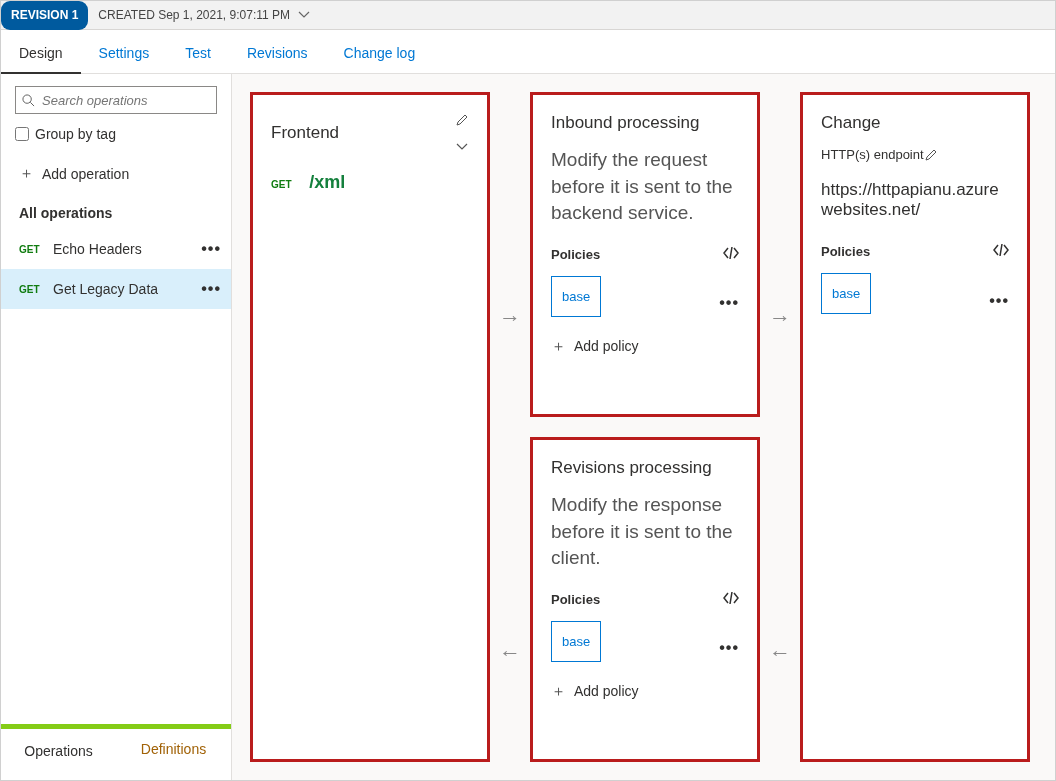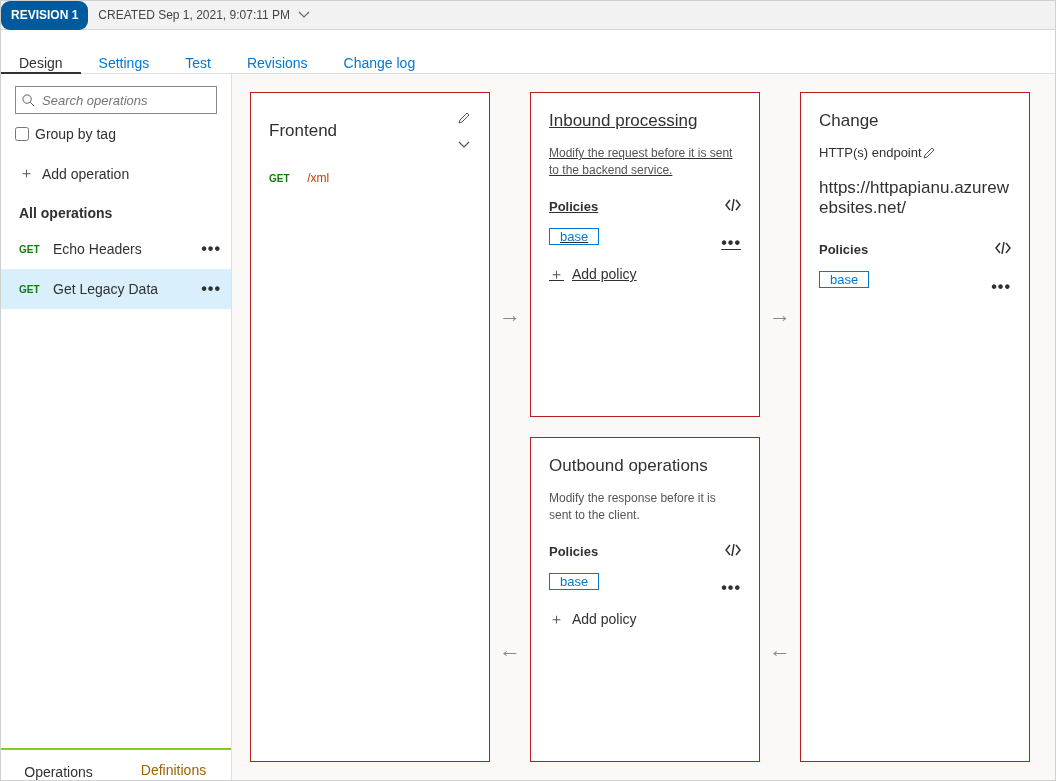--- a/index.html
+++ b/index.html
@@ -4,66 +4,66 @@
 <style>
   * { box-sizing: border-box; margin: 0; padding: 0; font-family: "Segoe UI", -apple-system, sans-serif; }
   body { background: #fff; color: #323130; font-size: 13px; width: 1056px; height: 781px; overflow: hidden; border: 1px solid #d0d0d0;}
   
   .top-bar { height: 29px; background: #f2f2f2; border-bottom: 1px solid #d8d6d4; display: flex; align-items: center; font-size: 12px; }
   .rev-badge { background: #005a9e; color: #fff; font-weight: 600; padding: 0 10px; height: 29px; line-height: 29px; font-size: 12px; border-radius: 9px; }
   .rev-text { margin-left: 10px; color: #444; }
   .chev-down { margin-left: 8px; color: #666; }
   
   .tabs-bar { height: 44px; display: flex; align-items: center; padding: 0 0; border-bottom: 1px solid #e1dfdd; }
-  .tab { padding: 12px 18px; height: 44px; line-height: 42px; color: #0078d4; cursor: pointer; font-size: 14px; border-bottom: 2px solid transparent; }
+  .tab { padding: 2px 18px; height: 44px; line-height: 42px; color: #0078d4; cursor: pointer; font-size: 14px; border-bottom: 2px solid transparent; }
   .tab.active { color: #323130; border-bottom: 2px solid #323130; font-weight: 400;}
   
   .layout { display: flex; height: calc(781px - 29px - 44px - 2px); }
   
   .sidebar { width: 231px; border-right: 1px solid #e1dfdd; display: flex; flex-direction: column; padding: 12px 0 0 0; position: relative;}
   .search-box, .filter-box { margin: 0 14px 6px 14px; height: 28px; border: 1px solid #8a8886; display: flex; align-items: center; padding: 0 6px; background: #fff;}
   .search-box input, .filter-box input { border: none; outline: none; width: 100%; font-size: 13px; font-style: italic; background: transparent; color: #555;}
   .sb-icon { width: 14px; margin-right: 6px; color: #555; flex-shrink: 0;}
   .group-row { margin: 6px 14px 10px 14px; display: flex; align-items: center; color: #323130; font-size: 14px;}
   .group-row input { margin-right: 6px; width: 14px; height: 14px; }
   .add-op { padding: 12px 18px; color: #323130; font-size: 14px; cursor: pointer; display: flex; align-items: center;}
   .plus { margin-right: 8px; font-size: 15px; color: #555;}
   .all-ops { padding: 10px 18px 8px; font-weight: 600; font-size: 14px;}
   .op-item { display: flex; align-items: center; padding: 12px 10px 12px 18px; cursor: pointer; }
   .op-item.selected { background: #d9effb; }
   .method { color: #107c10; font-weight: 600; font-size: 10px; width: 30px; }
   .op-name { flex: 1; font-size: 14px; padding-left: 4px;}
   .dots { font-size: 16px; color: #323130; letter-spacing: 1px; line-height: 6px; font-weight: bold;}
-  .bottom-tabs { position: absolute; bottom: 0; left: 0; right: 0; height: 32px; display: flex; border-top: 2px solid #84cc16;}
+  .bottom-tabs { position: absolute; bottom: 0; left: 0; right: 0; height: 56px; display: flex; border-top: 5px solid #84cc16;}
   .btab { flex: 1; text-align: center; line-height: 40px; font-size: 14px; cursor: pointer;}
   .btab.active { color: #323130; border-top: 2px solid transparent;}
   .btab.def { color: #a16207;}
   
   .canvas { flex: 1; background: #faf9f8; padding: 18px; display: grid; grid-template-columns: 240px 40px 230px 40px 230px; grid-template-rows: auto auto; gap: 0; position: relative;}
   
-  .card { background: #fff; border: 1px solid #b91c1c; padding: 18px 18px; }
+  .card { background: #fff; border: 3px solid #b91c1c; padding: 18px 18px; }
   .card-title { font-size: 17px; font-weight: 400; margin-bottom: 14px; }
-  .sub-text { font-size: 12px; color: #555; line-height: 1.4; margin-bottom: 20px;}
+  .sub-text { font-size: 19px; color: #555; line-height: 1.4; margin-bottom: 20px;}
   .section-label { font-size: 13px; font-weight: 600; margin-bottom: 14px; display:flex; justify-content: space-between; }
-  .policy-tag { display: inline-block; border: 1px solid #0078d4; color: #0078d4; padding: 0 10px; font-size: 13px; margin-bottom: 14px;}
+  .policy-tag { display: inline-block; border: 1px solid #0078d4; color: #0078d4; padding: 12px 10px; font-size: 13px; margin-bottom: 14px;}
   .tag-row { display: flex; justify-content: space-between; align-items: center;}
   .add-policy { color: #323130; font-size: 14px; cursor: pointer; display: flex; align-items: center; padding-top: 6px;}
   
   .frontend-card { grid-column: 1; grid-row: 1 / span 2; }
   .fe-head { display: flex; justify-content: space-between; align-items: center; margin-bottom: 20px;}
   .fe-title { font-size: 17px; }
   .fe-method { color: #107c10; font-weight: 600; font-size: 10px; margin-right: 14px;}
-  .fe-path { font-size: 12px; color: #c2410c;}
+  .fe-path { font-size: 18px; color: #15803d; font-weight: bold;}
   .icon-btn { color: #555; cursor: pointer; }
   
   .arrow-col { display: flex; align-items: center; justify-content: center; }
   .arrow-right::before { content: "→"; font-size: 22px; color: #888;}
   .arrow-left::before { content: "←"; font-size: 22px; color: #888;}
   
-  .inbound-card { grid-column: 3; grid-row: 1; text-decoration: underline; }
+  .inbound-card { grid-column: 3; grid-row: 1; }
   .outbound-card { grid-column: 3; grid-row: 2; margin-top: 20px;}
   .backend-card { grid-column: 5; grid-row: 1 / span 2; }
   
   .arrow-in1 { grid-column: 2; grid-row: 1; position: relative; top: 60px;}
   .arrow-in2 { grid-column: 4; grid-row: 1; position: relative; top: 60px;}
   .arrow-out1 { grid-column: 2; grid-row: 2; position: relative; top: 60px;}
   .arrow-out2 { grid-column: 4; grid-row: 2; position: relative; top: 60px;}
   
   .backend-row { display: flex; align-items: center; margin-bottom: 18px;}
   .backend-label { font-size: 13px;}
@@ -207,21 +207,21 @@
         <span class="policy-tag">base</span>
         <span class="dots">•••</span>
       </div>
     </div>
 
     <div class="arrow-col arrow-out1">
         <span class="arrow-left"></span>
       </div>
 
     <div class="card outbound-card">
-      <div class="card-title">Outbound operations</div>
+      <div class="card-title">Revisions processing</div>
       <div class="sub-text">Modify the response before it is sent to the client.</div>
       <div class="section-label">
         <span>Policies</span>
         <span class="icon-btn">
           <svg width="16" height="12" viewBox="0 0 16 12">
               <path d="M5 1 L1 6 L5 11 M11 1 L15 6 L11 11 M9 0 L7 12" stroke="#323130" stroke-width="1.5" fill="none"></path>
             </svg>
         </span>
       </div>
       <div class="tag-row">

